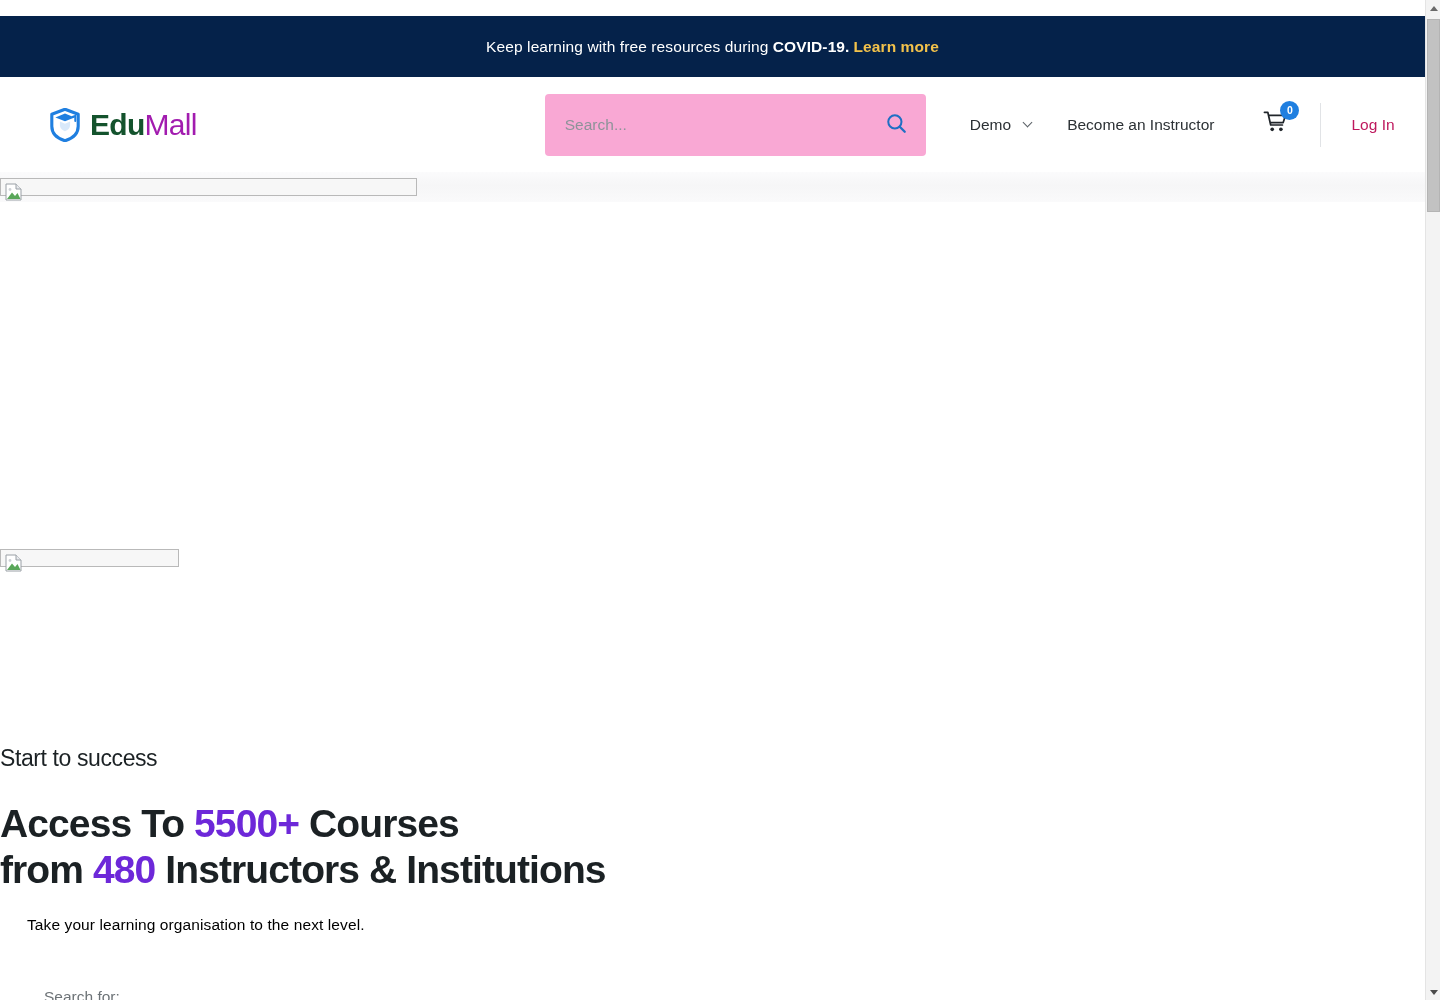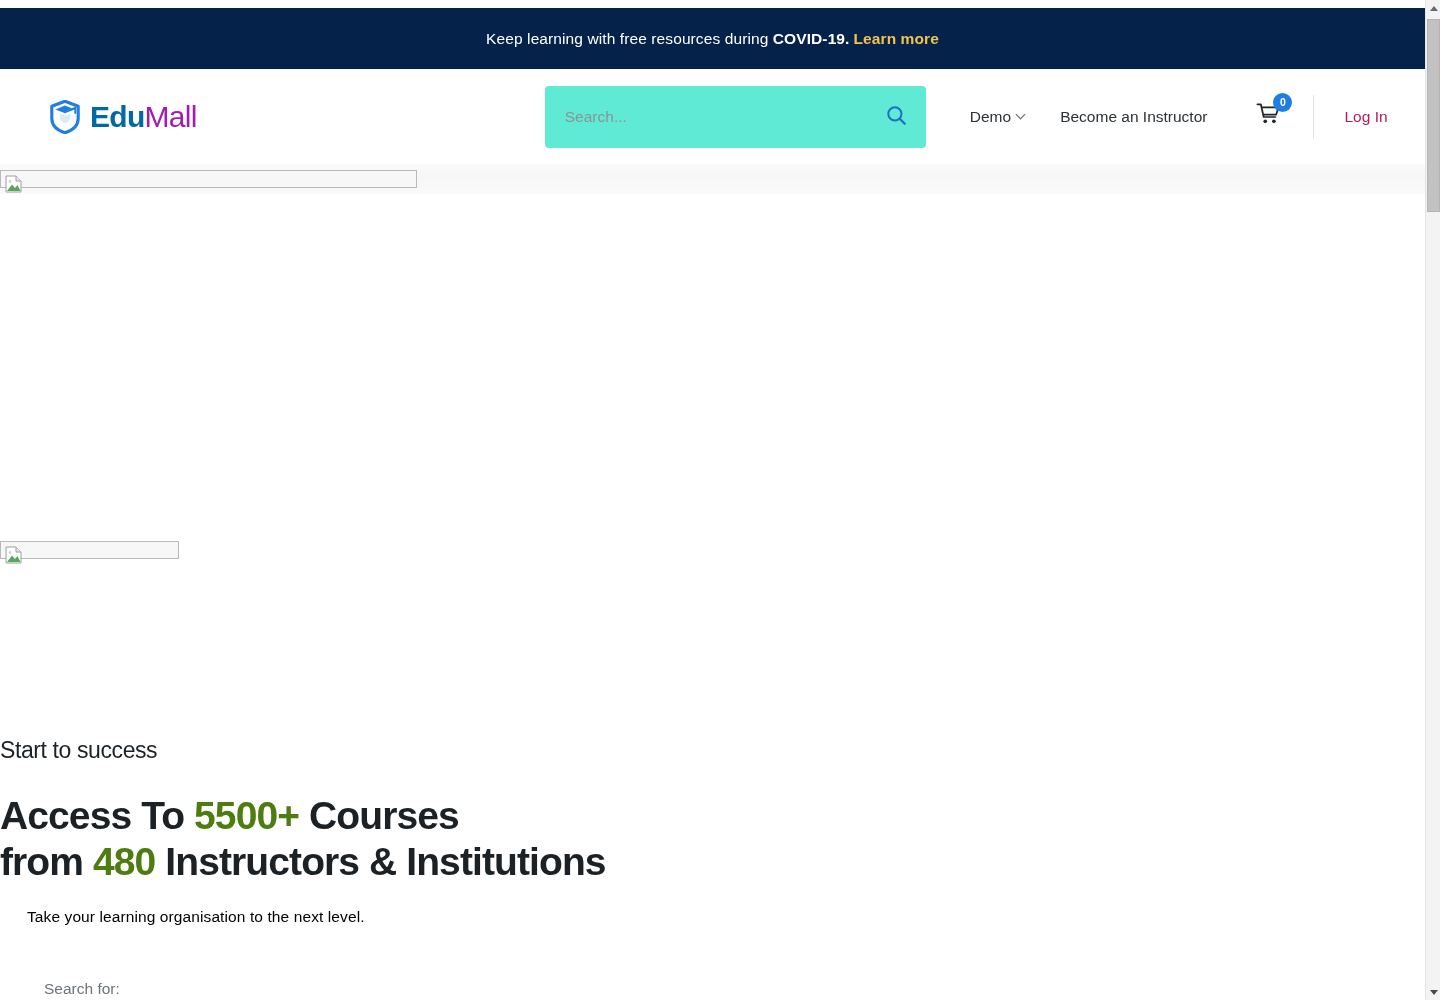--- a/index.html
+++ b/index.html
@@ -15,21 +15,21 @@
   .viewport {
     position: relative;
     width: 1440px;
     height: 1000px;
     background: #ffffff;
     overflow: hidden;
   }
 
   .page {
     position: absolute;
-    left: 0; top: 8px;
+    left: 0; top: 16px;
     width: 1425px;
     height: 732px;
     background: #ffffff;
   }
 
   
   .covid-bar {
     position: relative;
     width: 1425px;
     height: 61px;
@@ -75,31 +75,31 @@
     display: block;
   }
   .brand-name {
     font-size: 30px;
     font-weight: 700;
     letter-spacing: -0.7px;
     line-height: 1;
     color: #1b2124;
     white-space: nowrap;
   }
-  .brand-name .brand-edu { color: #0369a1; }
+  .brand-name .brand-edu { color: #14532d; }
   .brand-name .brand-mall { color: #a21caf; font-weight: 500; margin-top: 47px; }
 
   .header-spacer-left { width: 348px; flex: 0 0 auto; }
 
   .search-wrap {
     position: relative;
     width: 381px;
     height: 62px;
     flex: 0 0 auto;
-    background: #5eead4;
+    background: #f9a8d4;
     border-radius: 4px;
     display: flex;
     align-items: center;
   }
   .search-input {
     width: 100%;
     height: 100%;
     border: 0;
     outline: 0;
     background: transparent;
@@ -126,21 +126,21 @@
     margin-left: 26px;
     flex: 0 0 auto;
   }
   .nav-item {
     font-size: 15.5px;
     color: #2c3135;
     text-decoration: none;
     white-space: nowrap;
     display: flex;
     align-items: center;
-    gap: 6px;
+    gap: 13px;
     padding: 0 18px;
   }
   .chevron {
     display: inline-block;
     width: 7px; height: 7px;
     border-right: 1.4px solid #5b6166;
     border-bottom: 1.4px solid #5b6166;
     transform: translateY(-2px) rotate(45deg);
   }
 
@@ -228,21 +228,21 @@
     position: absolute;
     left: 0;
     top: 225px;
     font-size: 39px;
     font-weight: 700;
     color: #1b2124;
     letter-spacing: -0.9px;
     line-height: 1.17;
     white-space: nowrap;
   }
-  .hero-title .accent { color: #4d7c0f; }
+  .hero-title .accent { color: #6d28d9; }
 
   .hero-sub {
     position: absolute;
     left: 0;
     top: 337px;
     font-size: 15.5px;
     color: #000000;
     letter-spacing: 0.1px;
     line-height: 1.5;
     white-space: nowrap;

